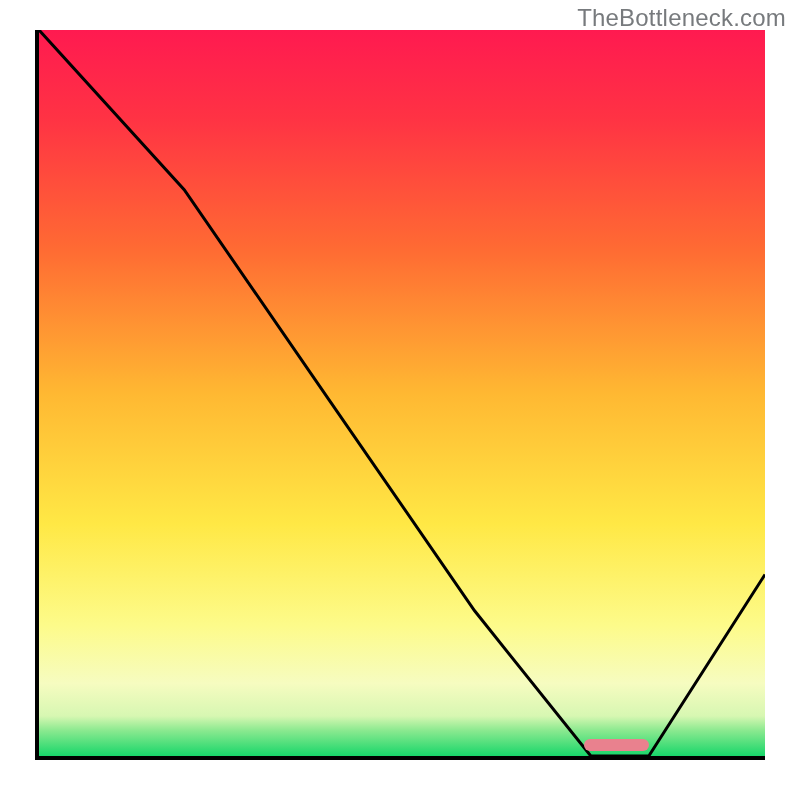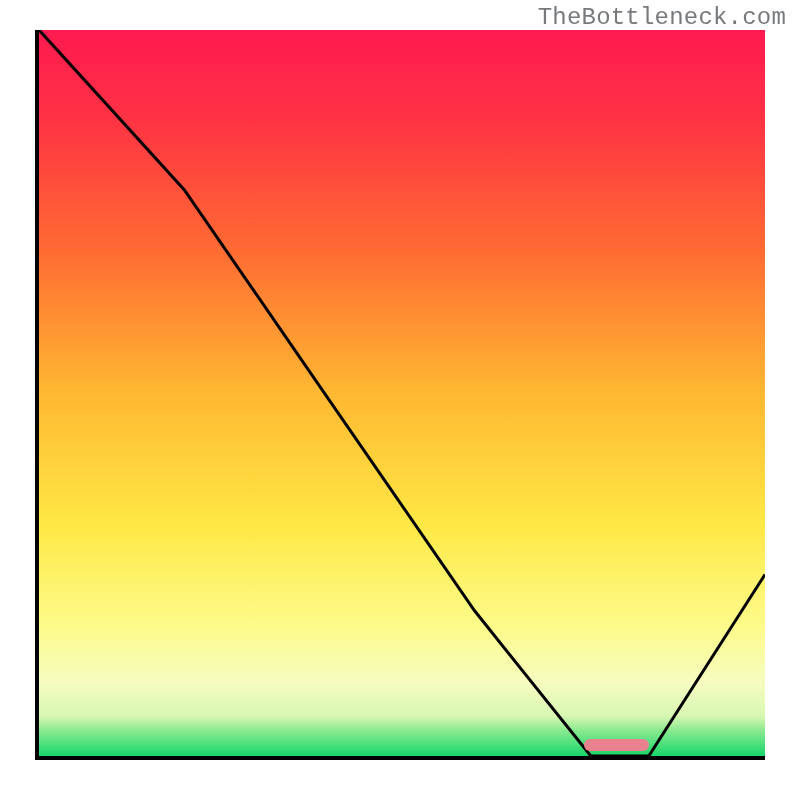--- a/index.html
+++ b/index.html
@@ -7,21 +7,20 @@
     padding: 0;
     width: 800px;
     height: 800px;
     background: #ffffff;
     font-family: Arial, Helvetica, sans-serif;
   }
   .frame {
     position: relative;
     width: 800px;
     height: 666px;
-    font-family: Liberation Mono, monospace;
   }
   .watermark {
     position: absolute;
     top: 4px;
     right: 14px;
     font-size: 24px;
     color: #777a7d;
     font-weight: 400;
     letter-spacing: 0.2px;
   }

